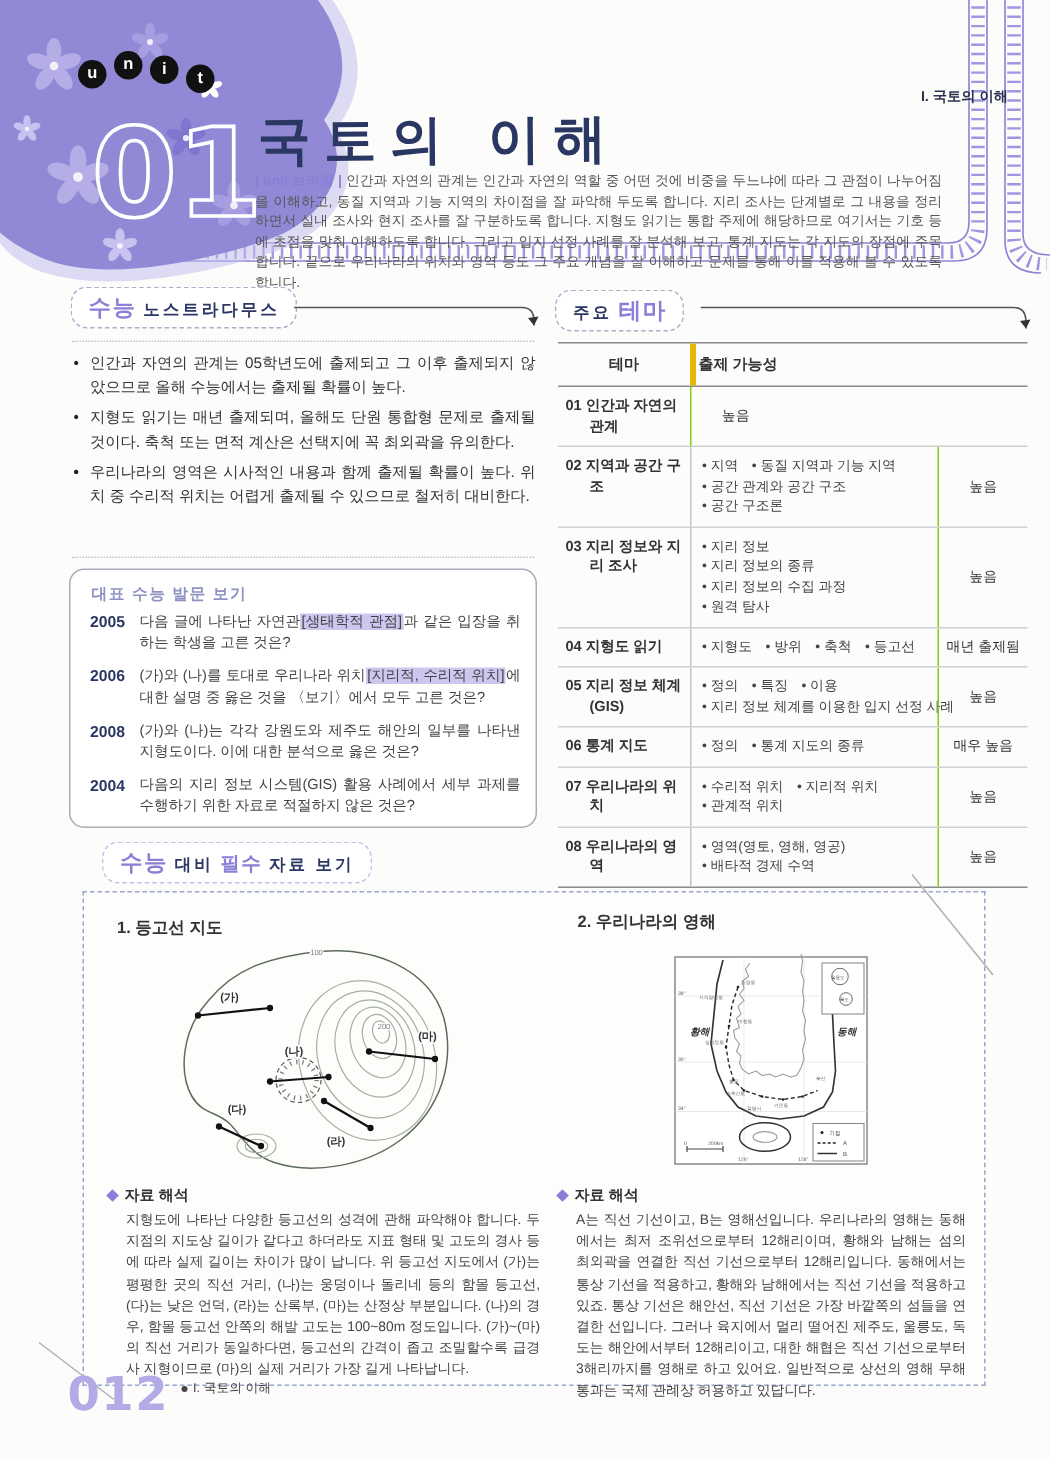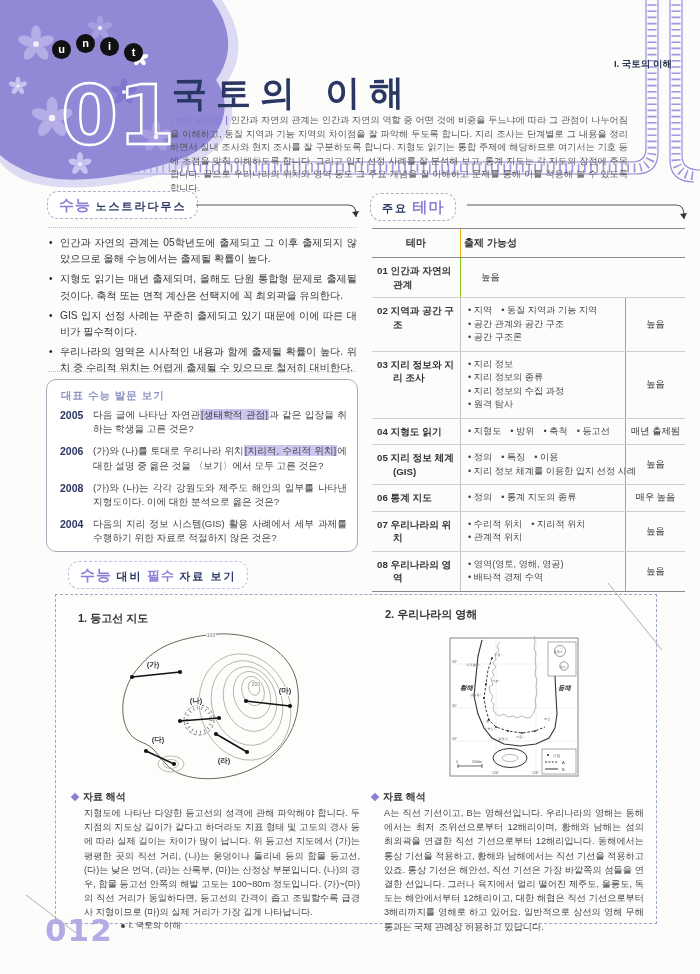--- a/index.html
+++ b/index.html
@@ -51,21 +51,21 @@
   .t-row { display:flex; border-bottom:1px solid #cfcfcf; }
   .t-row:last-child { border-bottom:none; }
   .col1 { width:88px; } .col2 { width:165px; } .col3 { width:60px; }
   .t-c1 { width:88px; font-size:9.7px; font-weight:bold; color:#333; line-height:13.5px;
           padding:6px 2px 6px 21px; text-indent:-16px; }
   .t-c2 { width:165px; border-left:1px solid #c3c3c3; padding:6px 4px 6px 7px; }
   .t-c2 .cl { font-size:9.2px; color:#444; line-height:13.5px; }
   .t-c2 .ci { margin-right:9px; white-space:nowrap; }
   .t-c3 { width:60px; border-left:1px solid #84cc16; display:flex; align-items:center; justify-content:center;
           font-size:9.3px; color:#333; text-align:center; padding:2px; }
-  .th2 { border-left:1px solid #c3c3c3; } .th3 { border-left:1px solid #eab308; }
+  .th2 { border-left:1px solid #c3c3c3; } .th3 { border-left:4px solid #eab308; }
 
   
   .res-box { position:absolute; left:55px; top:594px; width:602px; height:330px; background:#fdfdfc;
              border:1.4px dashed #9aa6cc; }
   .res-corners { position:absolute; left:0; top:540px; width:700px; height:434px; pointer-events:none; }
   .res-label { position:absolute; left:68px; top:561px; z-index:3; }
   .res-h { position:absolute; font-size:11px; font-weight:bold; color:#333; z-index:2; }
   .ana-head { position:absolute; display:flex; align-items:center; gap:5px; z-index:2; }
   .diamond { width:6px; height:6px; background:#8a7fd6; transform:rotate(45deg); }
   .ana-title { font-size:10px; font-weight:bold; color:#333; }
@@ -143,21 +143,21 @@
     <span class="sl-navy">노스트라다무스</span>
   </div>
   <svg class="guide" style="left:196px; top:201px;" width="165" height="24">
     <path d="M0,4 H152 Q160,4 160,13 V16" fill="none" stroke="#555" stroke-width="1.1"></path>
     <path d="M160,16 l-4,-5 l7,-1 z" fill="#333"></path>
   </svg>
   <div class="dotline" style="left:48px; top:227px; width:308px;"></div>
   <div class="bullets">
       <div class="b-item"><span class="b-dot">•</span><span>인간과 자연의 관계는 05학년도에 출제되고 그 이후 출제되지 않았으므로 올해 수능에서는 출제될 확률이 높다.</span></div>
       <div class="b-item"><span class="b-dot">•</span><span>지형도 읽기는 매년 출제되며, 올해도 단원 통합형 문제로 출제될 것이다. 축척 또는 면적 계산은 선택지에 꼭 최외곽을 유의한다.</span></div>
-      <div class="b-item"><span class="b-dot">•</span><span>GIS 입지 선정 사례는 꾸준히 출제되고 있기 때문에 이에 따른 대비가 필수적이다.</span></div>
+      <div class="b-item"><span class="b-dot">•</span></div>
       <div class="b-item"><span class="b-dot">•</span><span>우리나라의 영역은 시사적인 내용과 함께 출제될 확률이 높다. 위치 중 수리적 위치는 어렵게 출제될 수 있으므로 철저히 대비한다.</span></div>
     </div>
   <div class="dotline" style="left:48px; top:371px; width:308px;"></div>
 
   <div class="qbox">
     <div class="qbox-title">대표 수능 발문 보기</div>
     <div>
         <div class="q-item"><span class="q-year">2005</span><span>다음 글에 나타난 자연관</span><span class="q-hl">[생태학적 관점]</span><span>과 같은 입장을 취하는 학생을 고른 것은?</span></div>
         <div class="q-item"><span class="q-year">2006</span><span>(가)와 (나)를 토대로 우리나라 위치</span><span class="q-hl">[지리적, 수리적 위치]</span><span>에 대한 설명 중 옳은 것을 〈보기〉에서 모두 고른 것은?</span></div>
         <div class="q-item"><span class="q-year">2008</span><span>(가)와 (나)는 각각 강원도와 제주도 해안의 일부를 나타낸 지형도이다. 이에 대한 분석으로 옳은 것은?</span></div>

